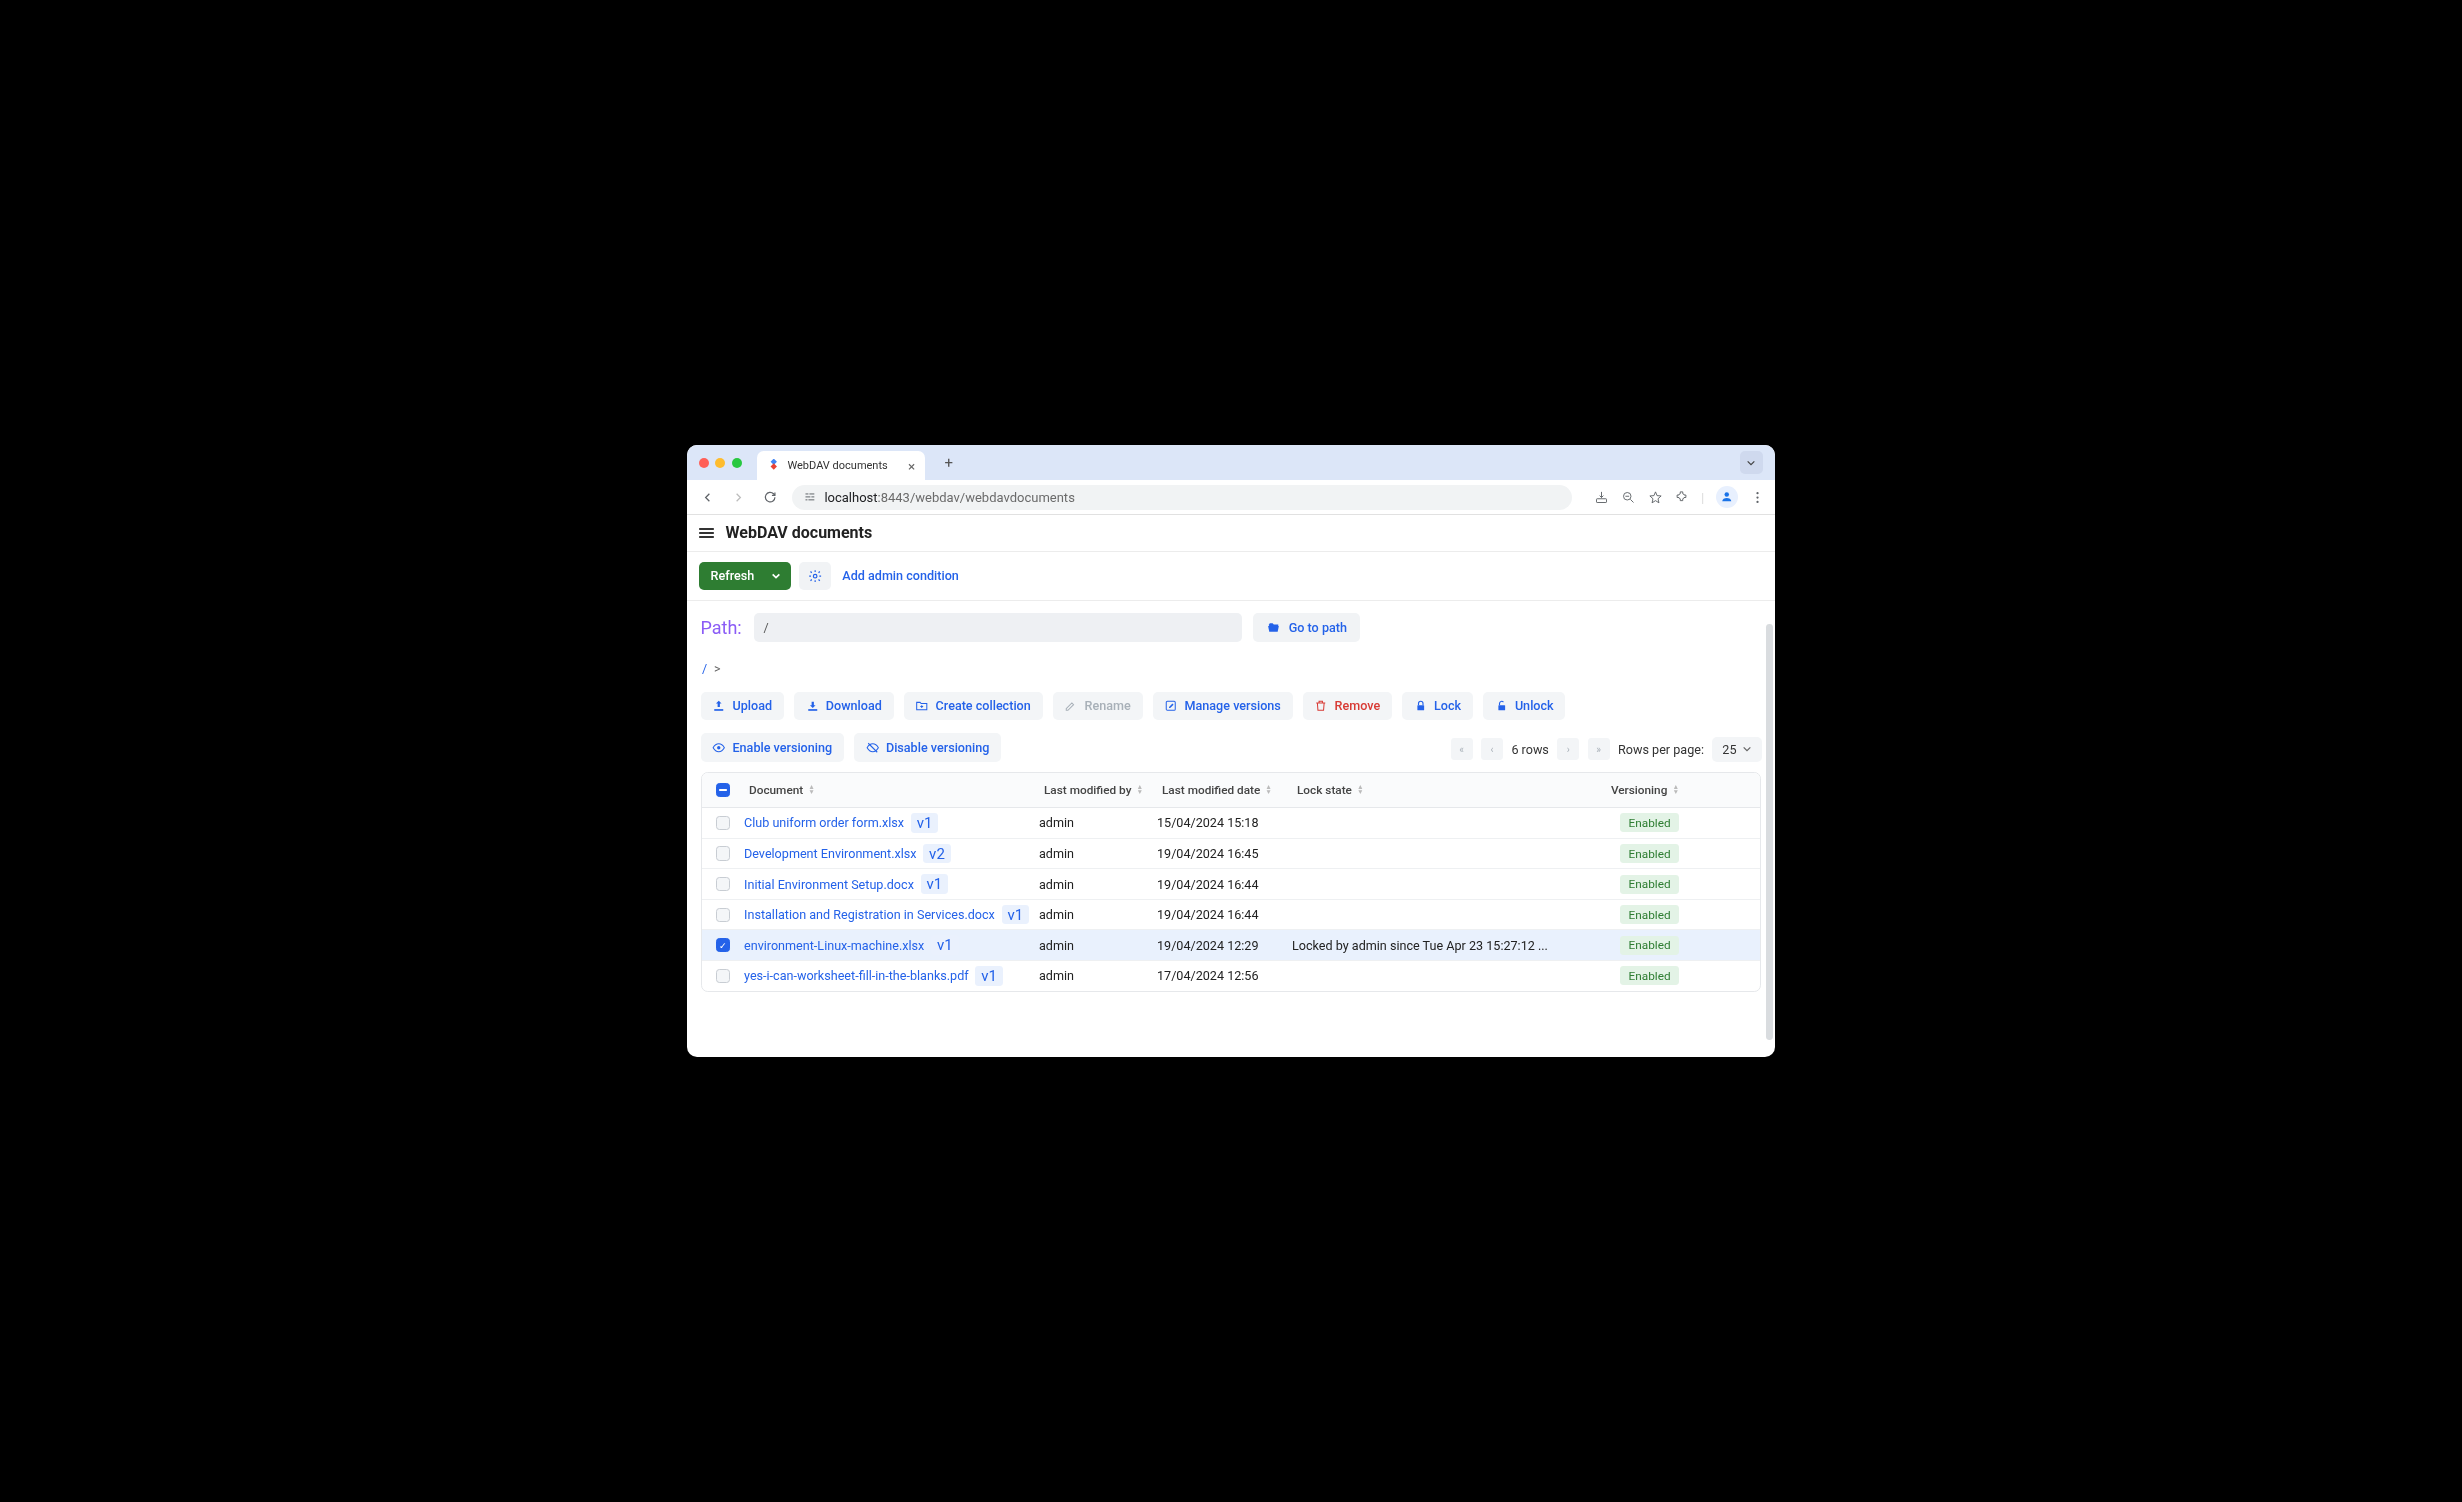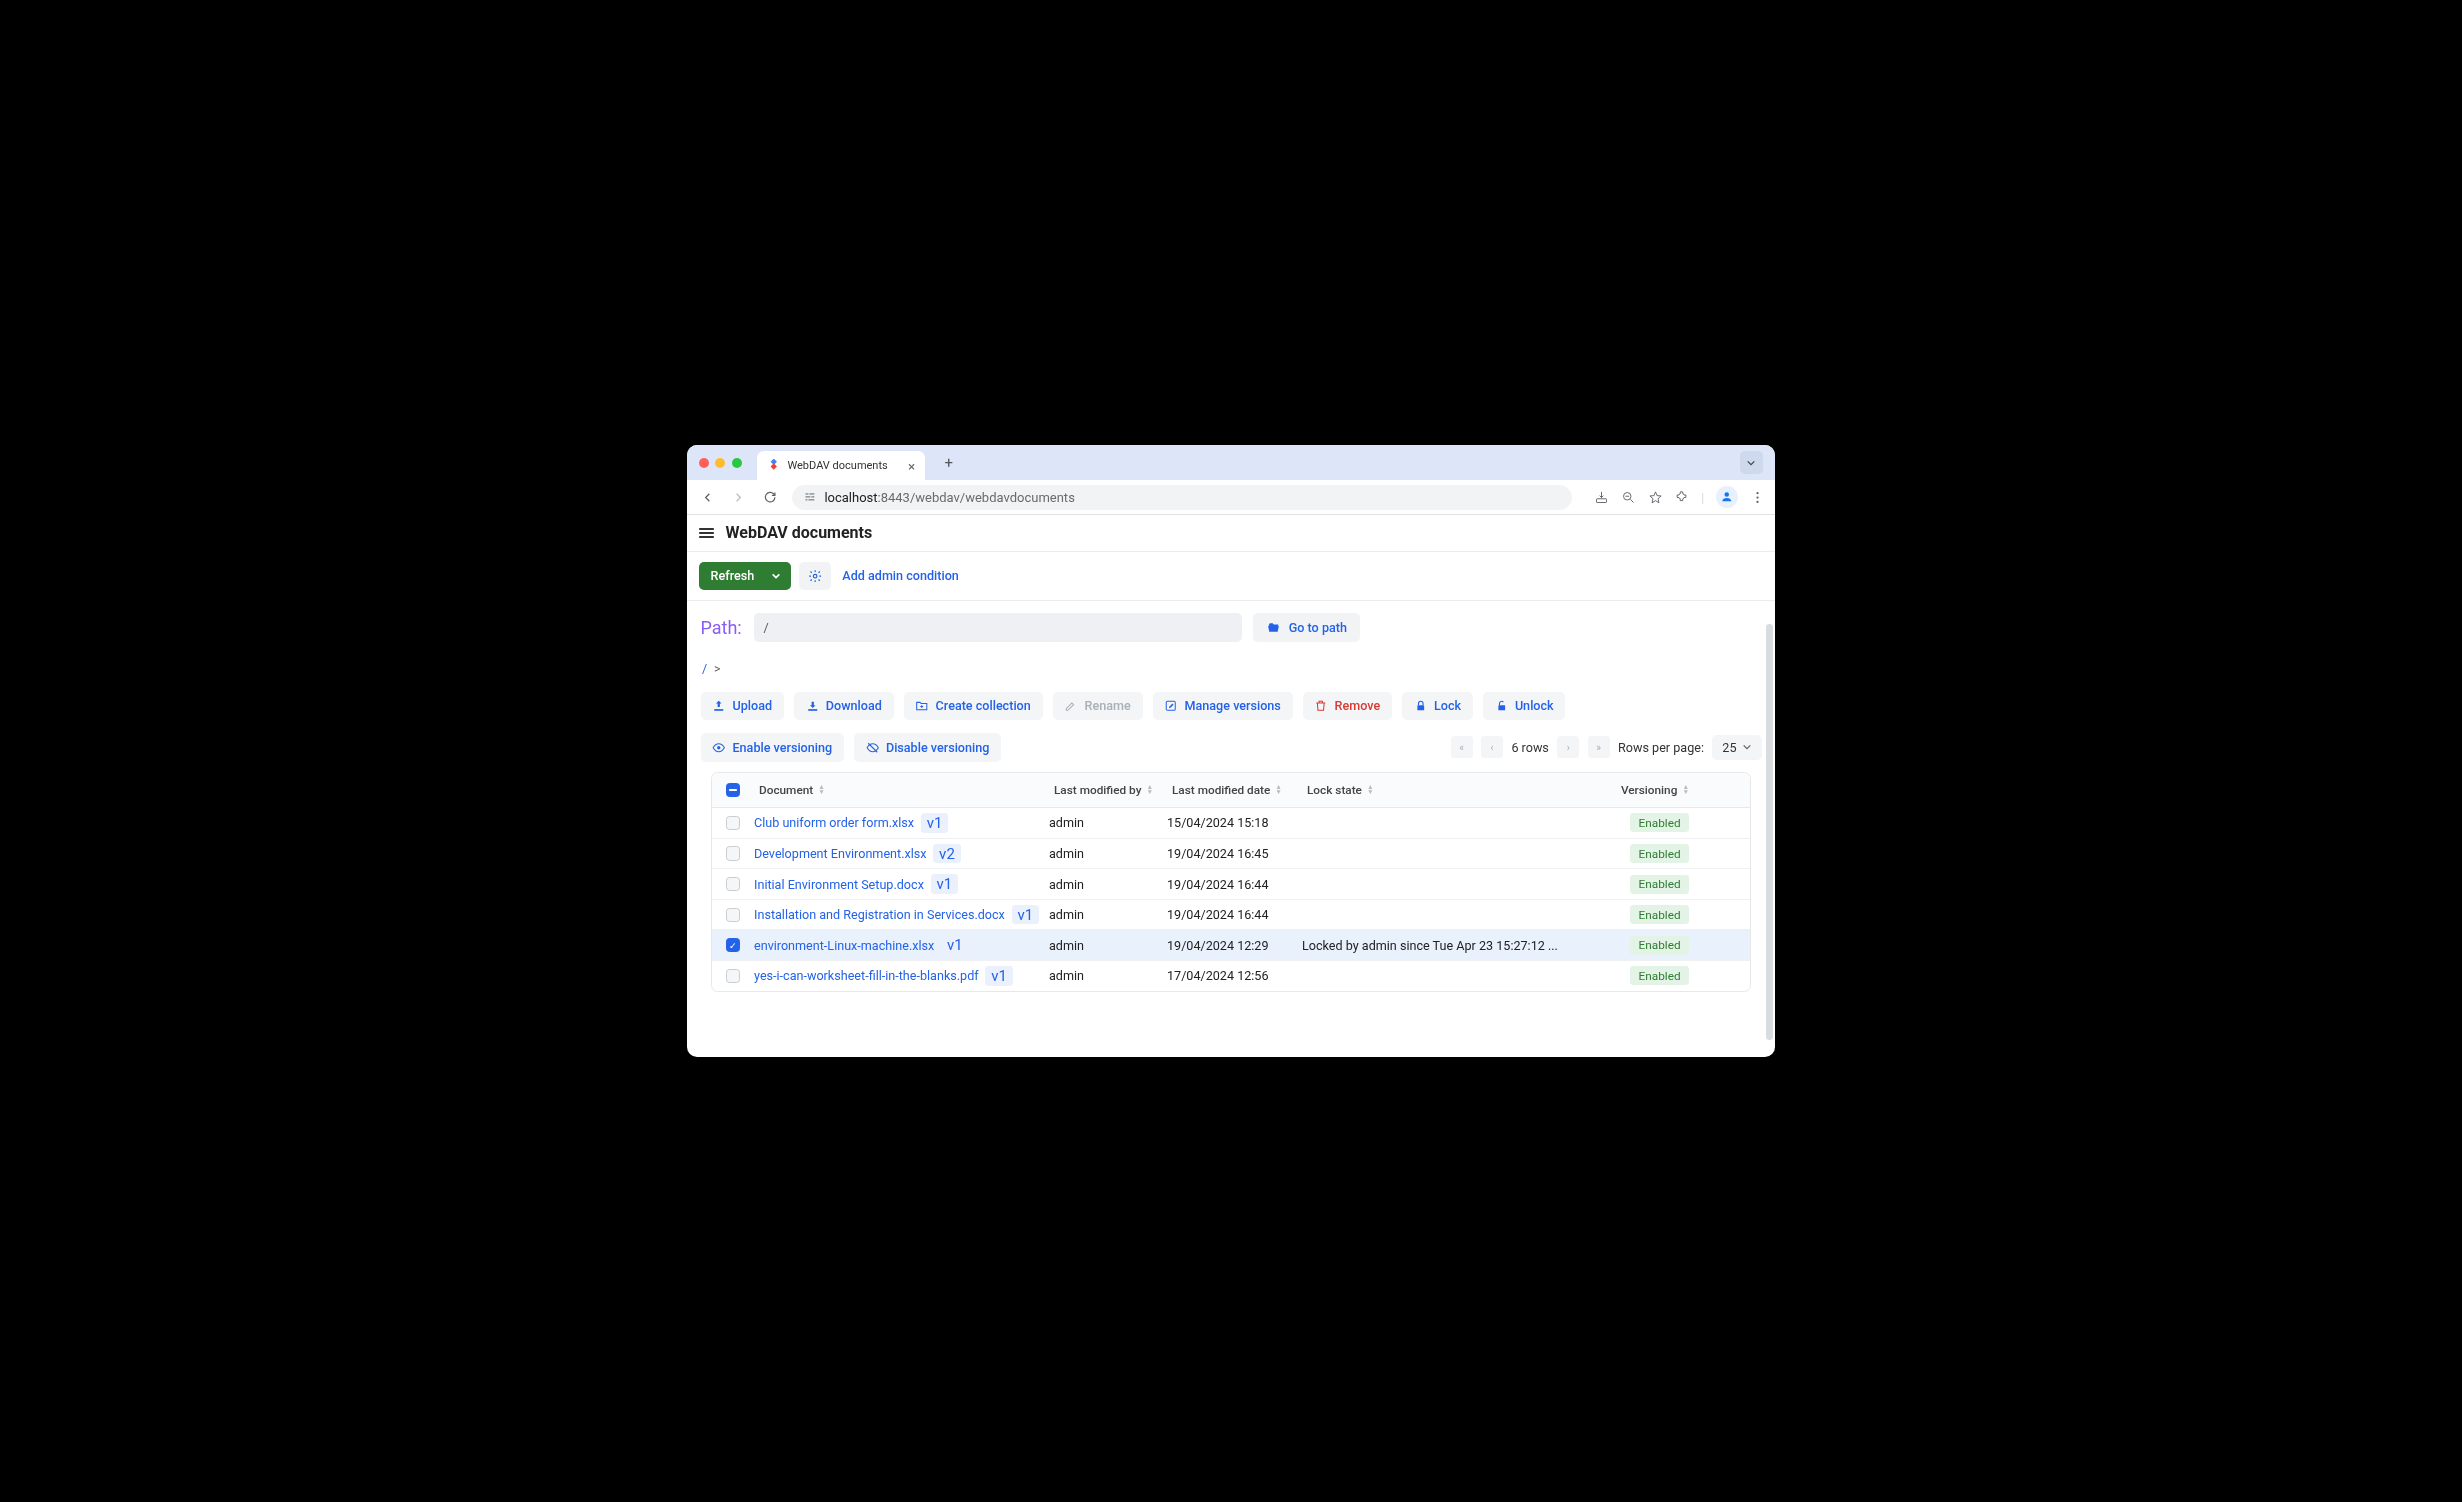--- a/index.html
+++ b/index.html
@@ -38,26 +38,26 @@
 .path-input{background:#eef0f3;border-radius:5px;height:29px;display:flex;align-items:center;padding:0 10px;font-size:12.6px;color:#555;width:488px}
 .gotopath{background:#f1f3f5;border-radius:5px;padding:6.7px 13.5px;display:flex;align-items:center;gap:8.4px;color:#2462e9;font-size:12.6px;font-weight:500}
 .crumb{padding:6.7px 15px}
 .crumb a{color:#2462e9;text-decoration:none;font-size:12.6px}
 .crumb span{color:#666;font-size:12.6px;margin-left:3.4px}
 .actions{display:flex;flex-wrap:wrap;gap:10px;padding:8.4px 13.5px}
 .abtn{display:inline-flex;align-items:center;gap:6.7px;background:#f3f5f7;color:#2462e9;padding:6.7px 11.8px;border-radius:5px;font-size:12.6px;font-weight:500}
 .abtn.disabled{color:#a8b0b8}
 .abtn.danger{color:#d83a34}
 .abtn svg{width:13.5px;height:13.5px}
-.pager-row{display:flex;align-items:center;padding:5px 13.5px 10px;gap:11.8px}
+.pager-row{display:flex;align-items:flex-end;padding:5px 13.5px 10px;gap:11.8px}
 .pager-row .left{display:flex;gap:10px}
 .pager-row .right{margin-left:auto;display:flex;align-items:center;gap:8.4px;font-size:12.6px;color:#333}
 .pgbtn{width:22px;height:22px;border-radius:3.4px;background:#f3f5f7;display:flex;align-items:center;justify-content:center;color:#a8b0b8;font-size:10px}
 .rows-sel{background:#f3f5f7;border-radius:5px;padding:5px 10px;display:flex;align-items:center;gap:5px;font-size:12.6px;color:#333}
-.table{margin:0 24px 17px;border:0.8px solid #e6e8eb;border-radius:6.7px;overflow:hidden}
+.table{margin:0 14px 17px;border:0.8px solid #e6e8eb;border-radius:6.7px;overflow:hidden}
 .thead,.trow{display:grid;grid-template-columns:42px 295px 118px 135px 269px 135px;align-items:center}
 .thead{background:#fafbfc;border-bottom:0.8px solid #e6e8eb;padding:6.7px 0;font-size:11.8px;color:#444;font-weight:500}
 .thead .th{display:flex;align-items:center;gap:5px;padding:3.4px 5px}
 .sort-ico{display:inline-flex;flex-direction:column;font-size:6.7px;color:#bbb;line-height:5px}
 .trow{border-bottom:0.8px solid #eef0f2;padding:5px 0;font-size:12.6px;color:#222}
 .trow:last-child{border-bottom:none}
 .trow.selected{background:#e9f1fd}
 .chkcell{display:flex;justify-content:center}
 .chk{width:14.3px;height:14.3px;border-radius:3.4px;border:0.8px solid #c8cdd3;background:#f4f6f8}
 .chk.checked{background:#2462e9;border-color:#2462e9;display:flex;align-items:center;justify-content:center;color:#fff;font-size:9.3px}

